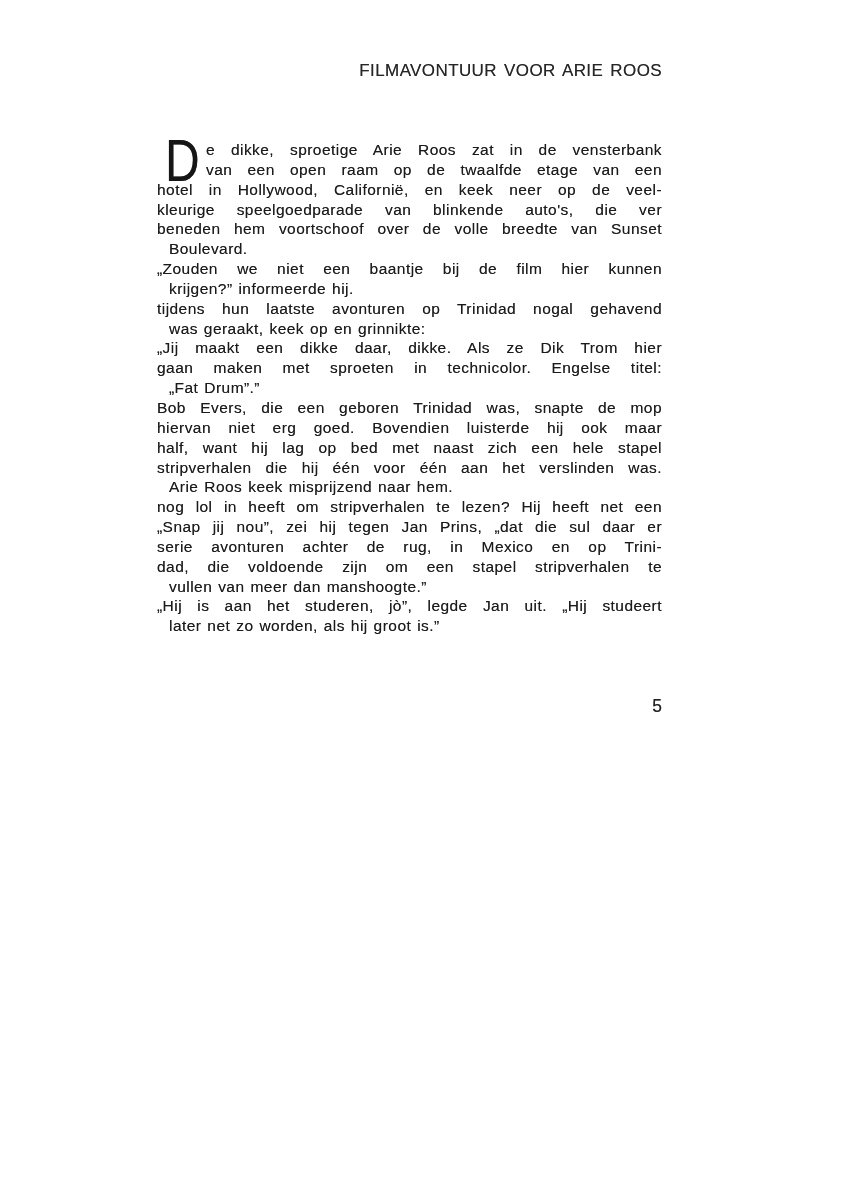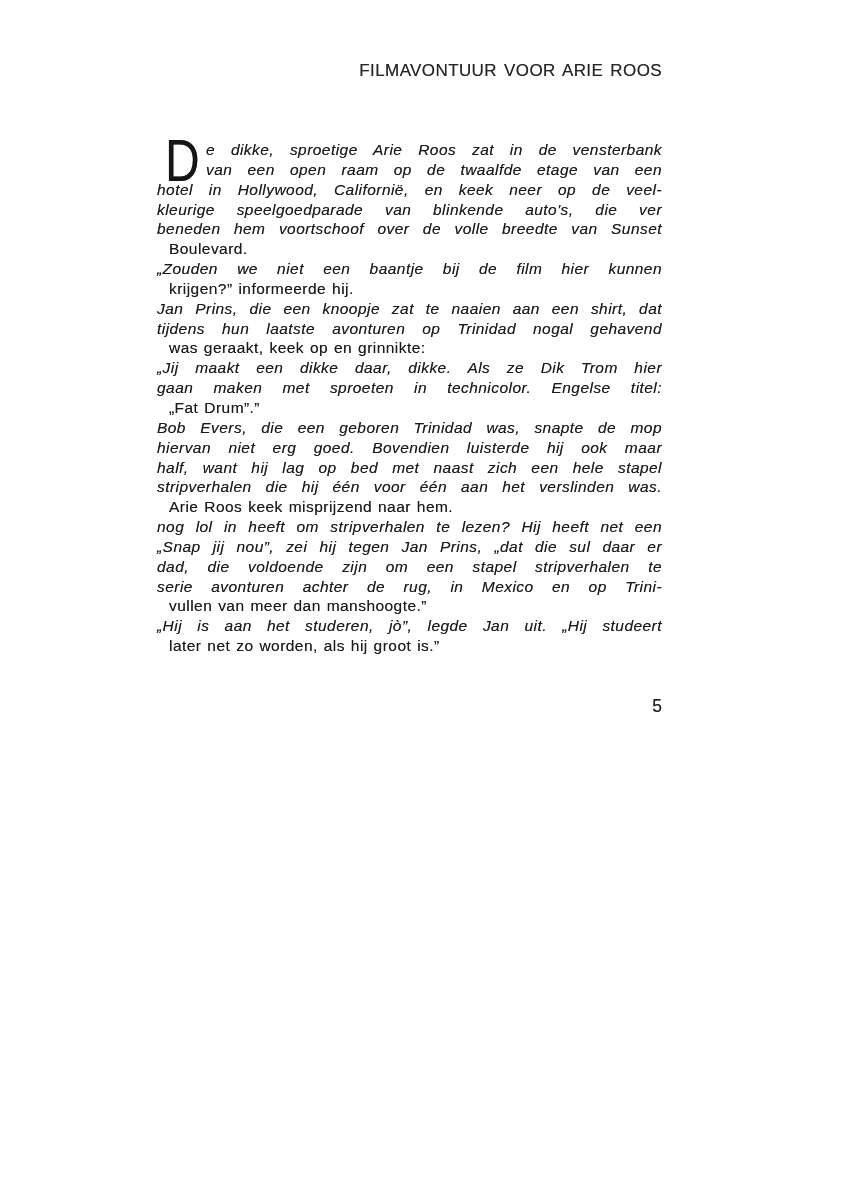--- a/index.html
+++ b/index.html
@@ -50,21 +50,20 @@
     line-height: 19.85px;
     letter-spacing: 0.45px;
     word-spacing: 1.2px;
     box-sizing: border-box;
     text-shadow: 0 0 0.4px rgba(0,0,0,0.55);
   }
   .line.justify {
     text-align: justify;
     text-align-last: justify;
     text-justify: inter-word;
-    font-style: italic;
   }
   .line.left {
     text-align: left;
     margin-left: 12px;
   }
   .line.indent {
     padding-left: 49px;
   }
   .page-number {
     position: absolute;
@@ -87,35 +86,34 @@
     <div class="drop-cap">D</div>
     <div id="paragraphs">
         <div class="line justify indent">e dikke, sproetige Arie Roos zat in de vensterbank</div>
         <div class="line justify indent">van een open raam op de twaalfde etage van een</div>
         <div class="line justify">hotel in Hollywood, Californië, en keek neer op de veel-</div>
         <div class="line justify">kleurige speelgoedparade van blinkende auto's, die ver</div>
         <div class="line justify">beneden hem voortschoof over de volle breedte van Sunset</div>
         <div class="line left">Boulevard.</div>
         <div class="line justify">„Zouden we niet een baantje bij de film hier kunnen</div>
         <div class="line left">krijgen?” informeerde hij.</div>
-        <div class="line justify">Jan Prins, die een knoopje zat te naaien aan een shirt, dat</div>
         <div class="line justify">tijdens hun laatste avonturen op Trinidad nogal gehavend</div>
         <div class="line left">was geraakt, keek op en grinnikte:</div>
         <div class="line justify">„Jij maakt een dikke daar, dikke. Als ze Dik Trom hier</div>
         <div class="line justify">gaan maken met sproeten in technicolor. Engelse titel:</div>
         <div class="line left">„Fat Drum”.”</div>
         <div class="line justify">Bob Evers, die een geboren Trinidad was, snapte de mop</div>
         <div class="line justify">hiervan niet erg goed. Bovendien luisterde hij ook maar</div>
         <div class="line justify">half, want hij lag op bed met naast zich een hele stapel</div>
         <div class="line justify">stripverhalen die hij één voor één aan het verslinden was.</div>
         <div class="line left">Arie Roos keek misprijzend naar hem.</div>
         <div class="line justify">nog lol in heeft om stripverhalen te lezen? Hij heeft net een</div>
         <div class="line justify">„Snap jij nou”, zei hij tegen Jan Prins, „dat die sul daar er</div>
+        <div class="line justify">serie avonturen achter de rug, in Mexico en op Trini-</div>
         <div class="line justify">dad, die voldoende zijn om een stapel stripverhalen te</div>
-        <div class="line justify">serie avonturen achter de rug, in Mexico en op Trini-</div>
         <div class="line left">vullen van meer dan manshoogte.”</div>
         <div class="line justify">„Hij is aan het studeren, jò”, legde Jan uit. „Hij studeert</div>
         <div class="line left">later net zo worden, als hij groot is.”</div>
       </div>
   </div>
 
   <div class="page-number">5</div>
 </div>
 
 </body></html>

